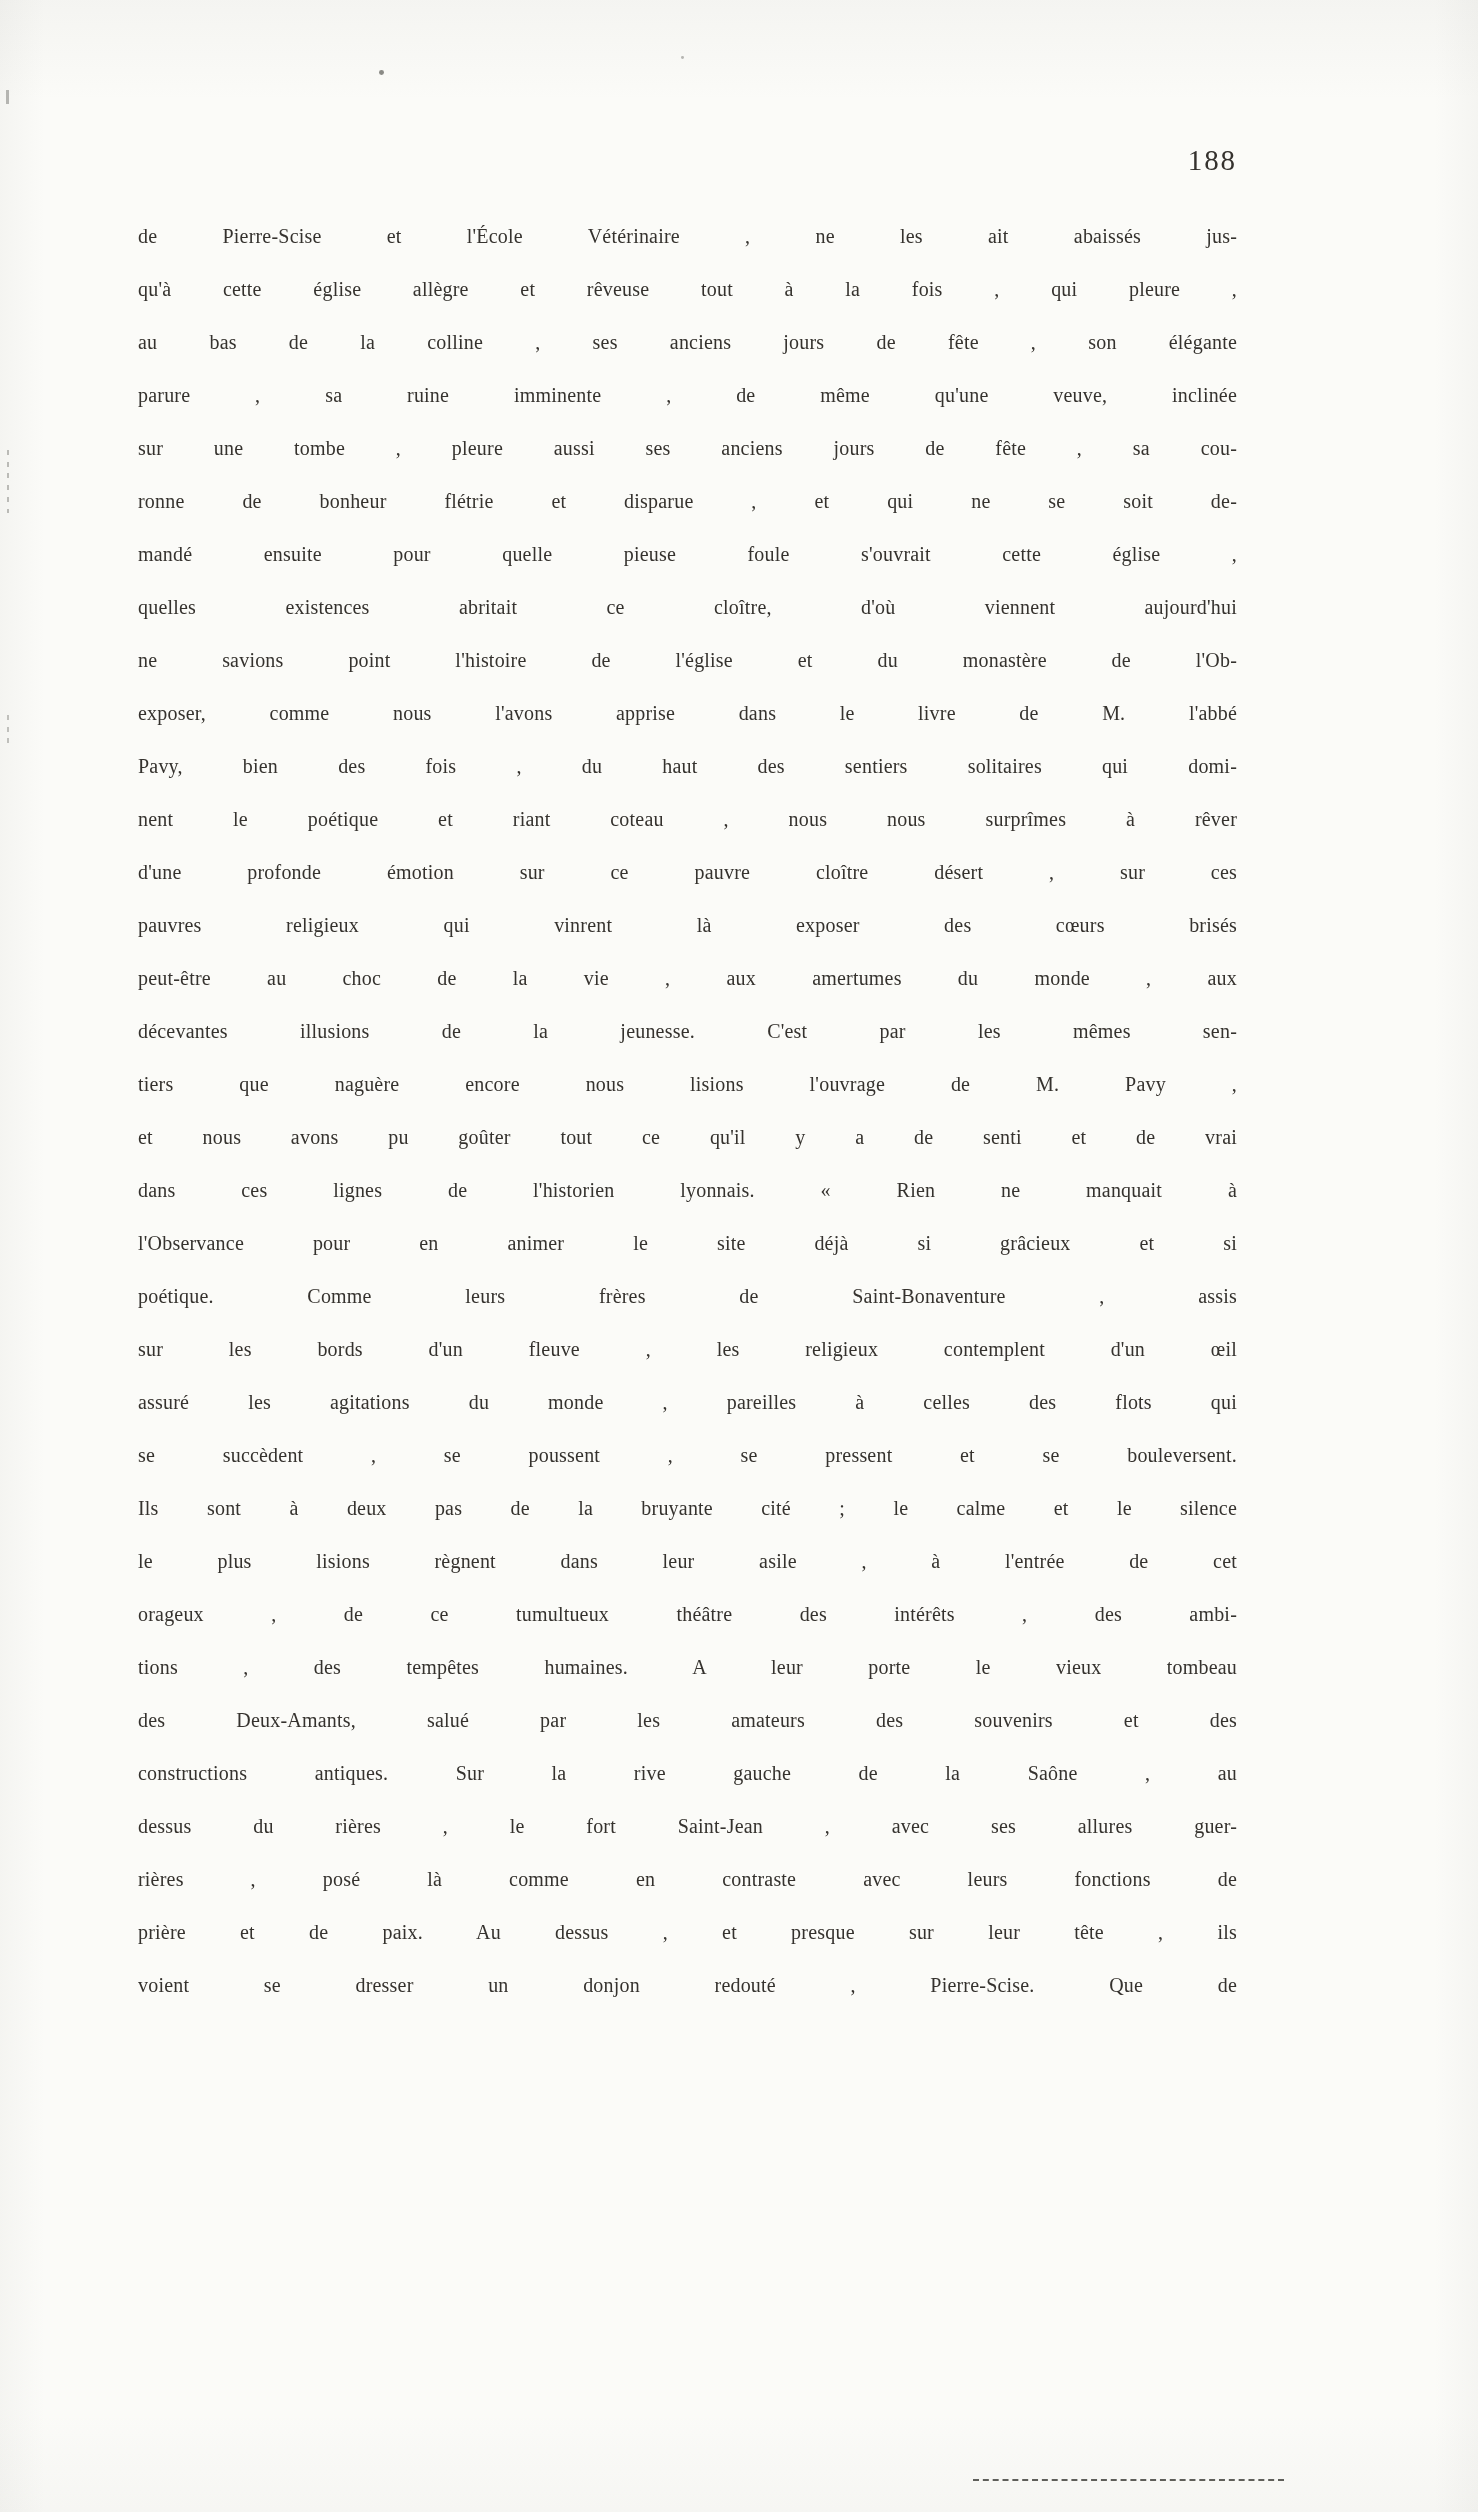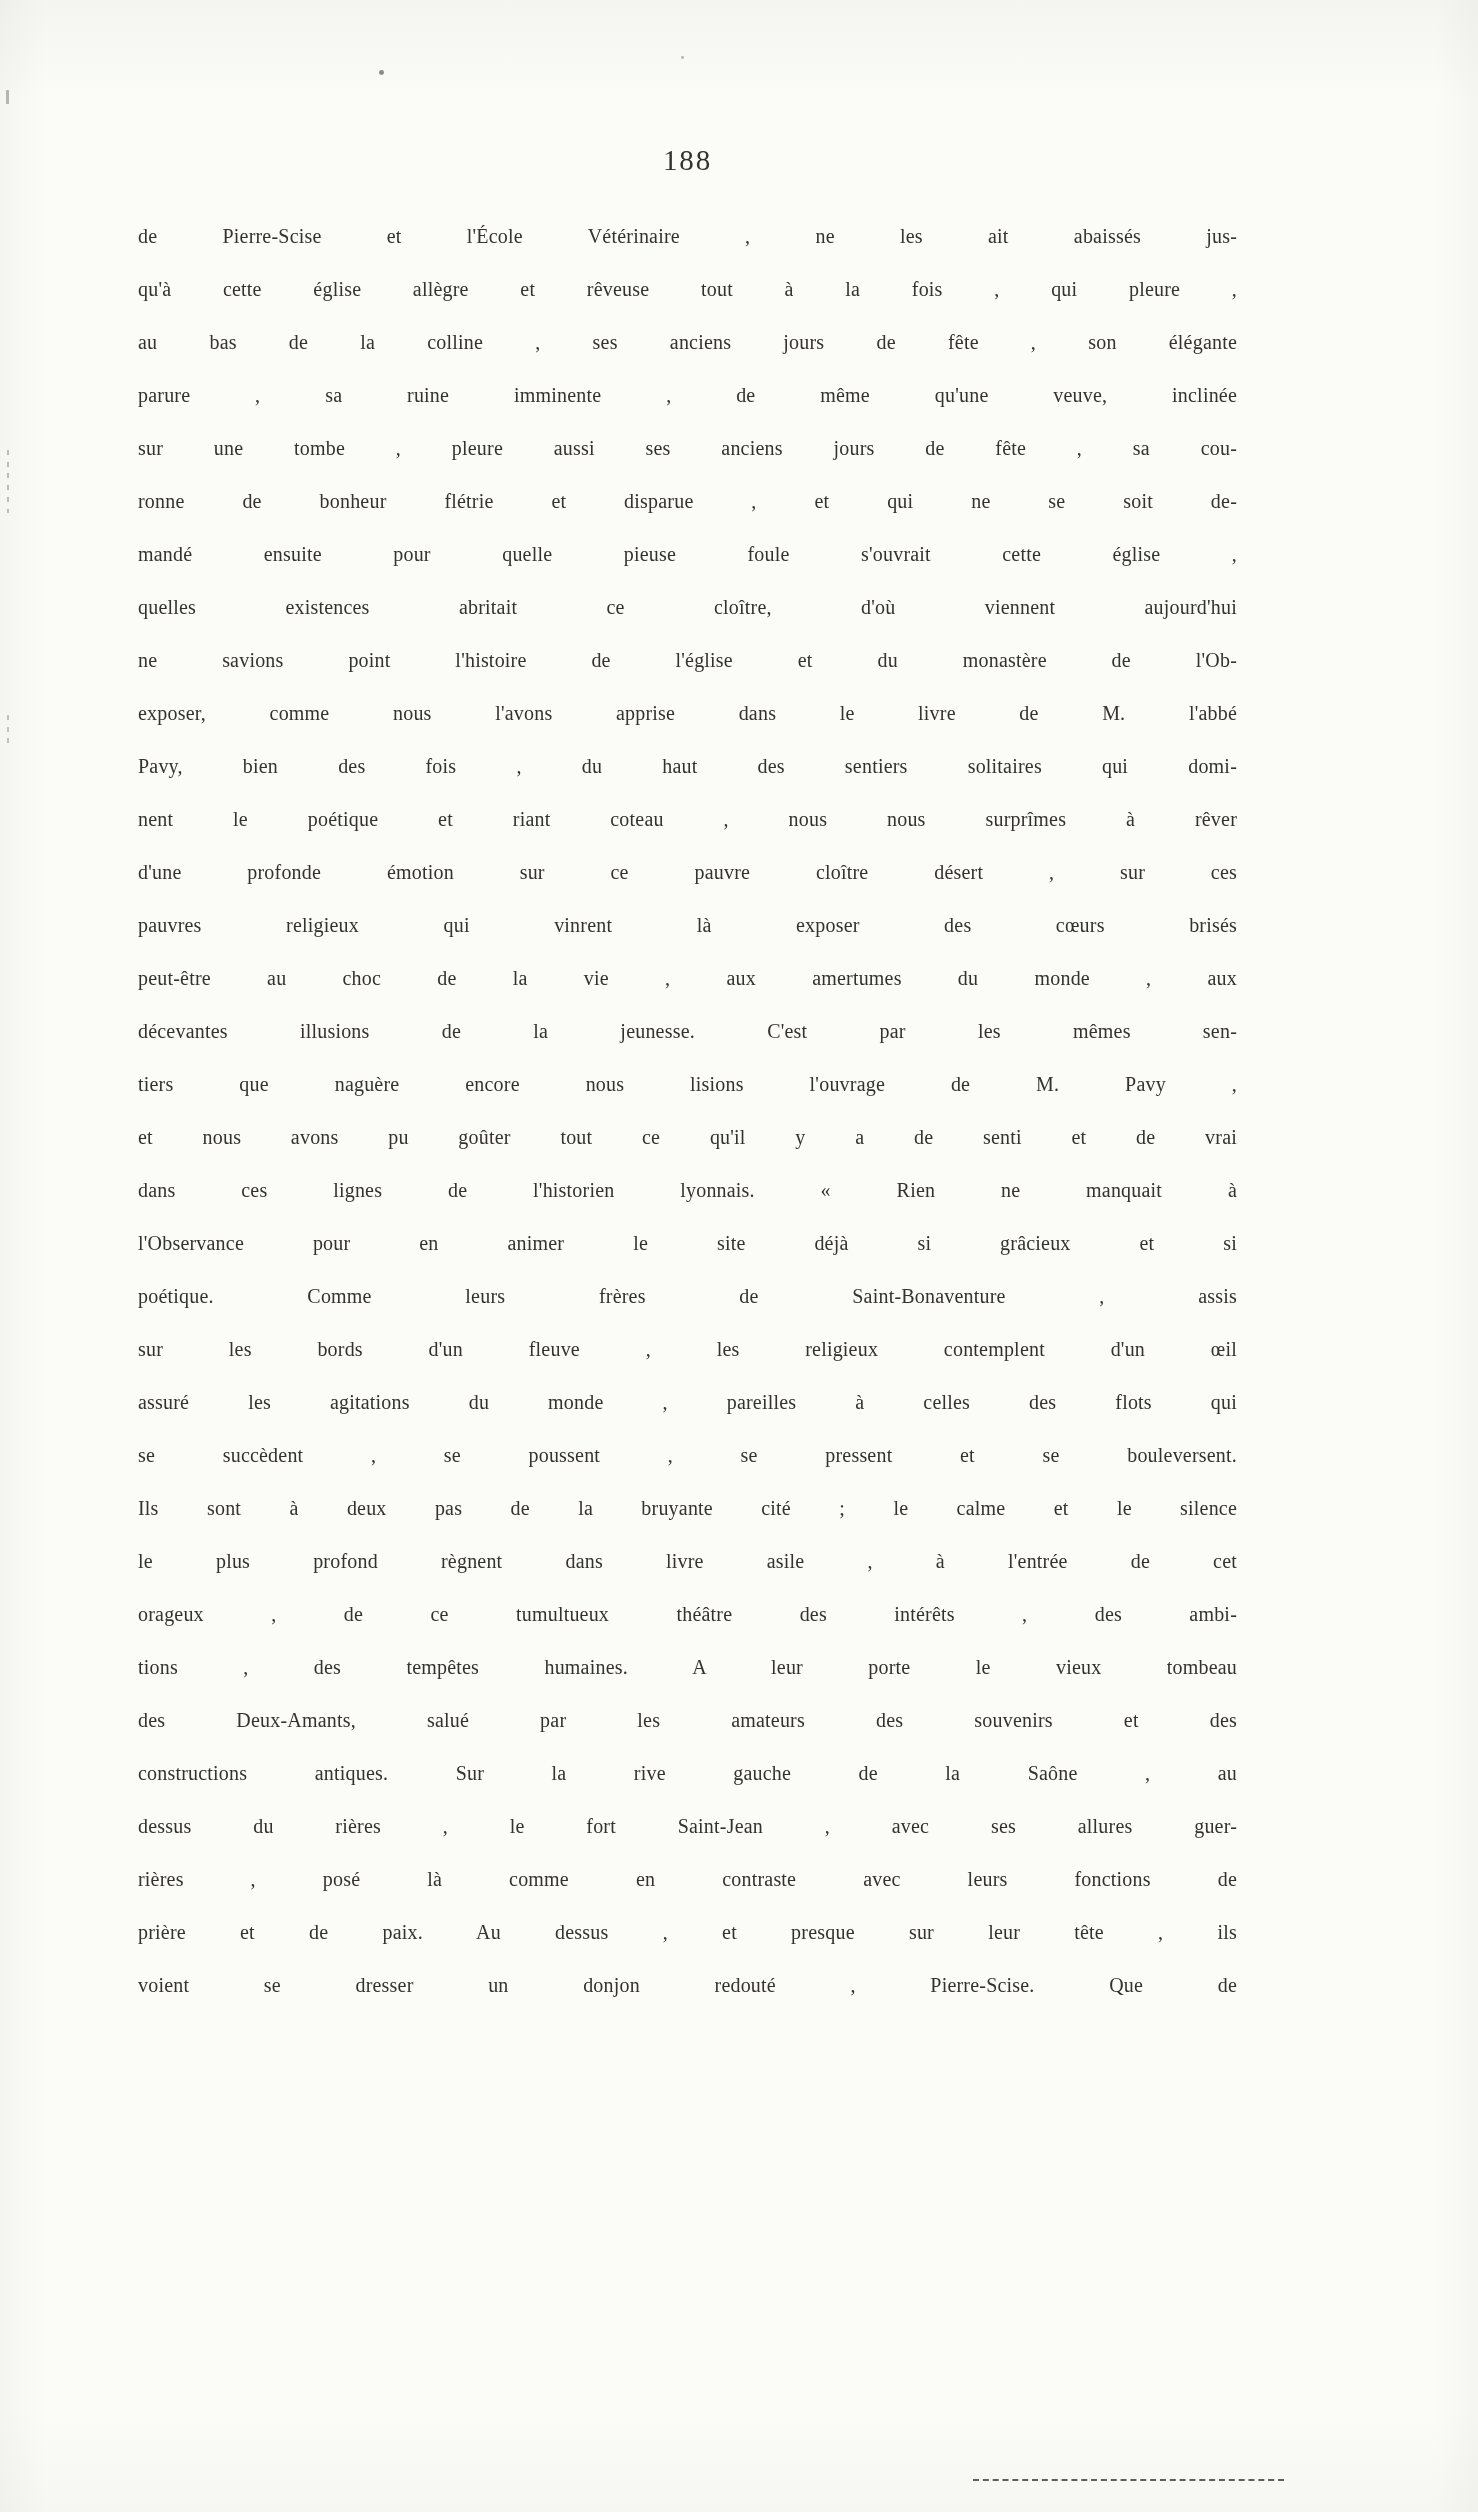--- a/index.html
+++ b/index.html
@@ -22,21 +22,21 @@
     background:
       linear-gradient(180deg, rgba(120,120,115,0.05) 0%, rgba(255,255,255,0) 4%, rgba(255,255,255,0) 96%, rgba(120,120,115,0.04) 100%),
       linear-gradient(90deg, rgba(120,120,115,0.05) 0%, rgba(255,255,255,0) 3%, rgba(255,255,255,0) 97%, rgba(120,120,115,0.05) 100%);
     pointer-events: none;
   }
   .page-number {
     position: absolute;
     top: 144px;
     left: 138px;
     width: 1099px;
-    text-align: center;
+    text-align: right;
     font-size: 29px;
     letter-spacing: 1.9px;
     color: var(--ink, #35322e);
   }
   .text-block {
     position: absolute;
     top: 210px;
     left: 138px;
     width: 1099px;
   }
@@ -108,21 +108,21 @@
     <div class="line">décevantes illusions de la jeunesse. C'est par les mêmes sen-</div>
     <div class="line">tiers que naguère encore nous lisions l'ouvrage de M. Pavy ,</div>
     <div class="line">et nous avons pu goûter tout ce qu'il y a de senti et de vrai</div>
     <div class="line">dans ces lignes de l'historien lyonnais. « Rien ne manquait à</div>
     <div class="line">l'Observance pour en animer le site déjà si grâcieux et si</div>
     <div class="line">poétique. Comme leurs frères de Saint-Bonaventure , assis</div>
     <div class="line">sur les bords d'un fleuve , les religieux contemplent d'un œil</div>
     <div class="line">assuré les agitations du monde , pareilles à celles des flots qui</div>
     <div class="line">se succèdent , se poussent , se pressent et se bouleversent.</div>
     <div class="line">Ils sont à deux pas de la bruyante cité ; le calme et le silence</div>
-    <div class="line">le plus profond règnent dans livre asile , à l'entrée de cet</div>
+    <div class="line">le plus lisions règnent dans leur asile , à l'entrée de cet</div>
     <div class="line">orageux , de ce tumultueux théâtre des intérêts , des ambi-</div>
     <div class="line">tions , des tempêtes humaines. A leur porte le vieux tombeau</div>
     <div class="line">des Deux-Amants, salué par les amateurs des souvenirs et des</div>
     <div class="line">constructions antiques. Sur la rive gauche de la Saône , au</div>
     <div class="line">dessus du rières , le fort Saint-Jean , avec ses allures guer-</div>
     <div class="line">rières , posé là comme en contraste avec leurs fonctions de</div>
     <div class="line">prière et de paix. Au dessus , et presque sur leur tête , ils</div>
     <div class="line">voient se dresser un donjon redouté , Pierre-Scise. Que de</div>
   </div>
 

